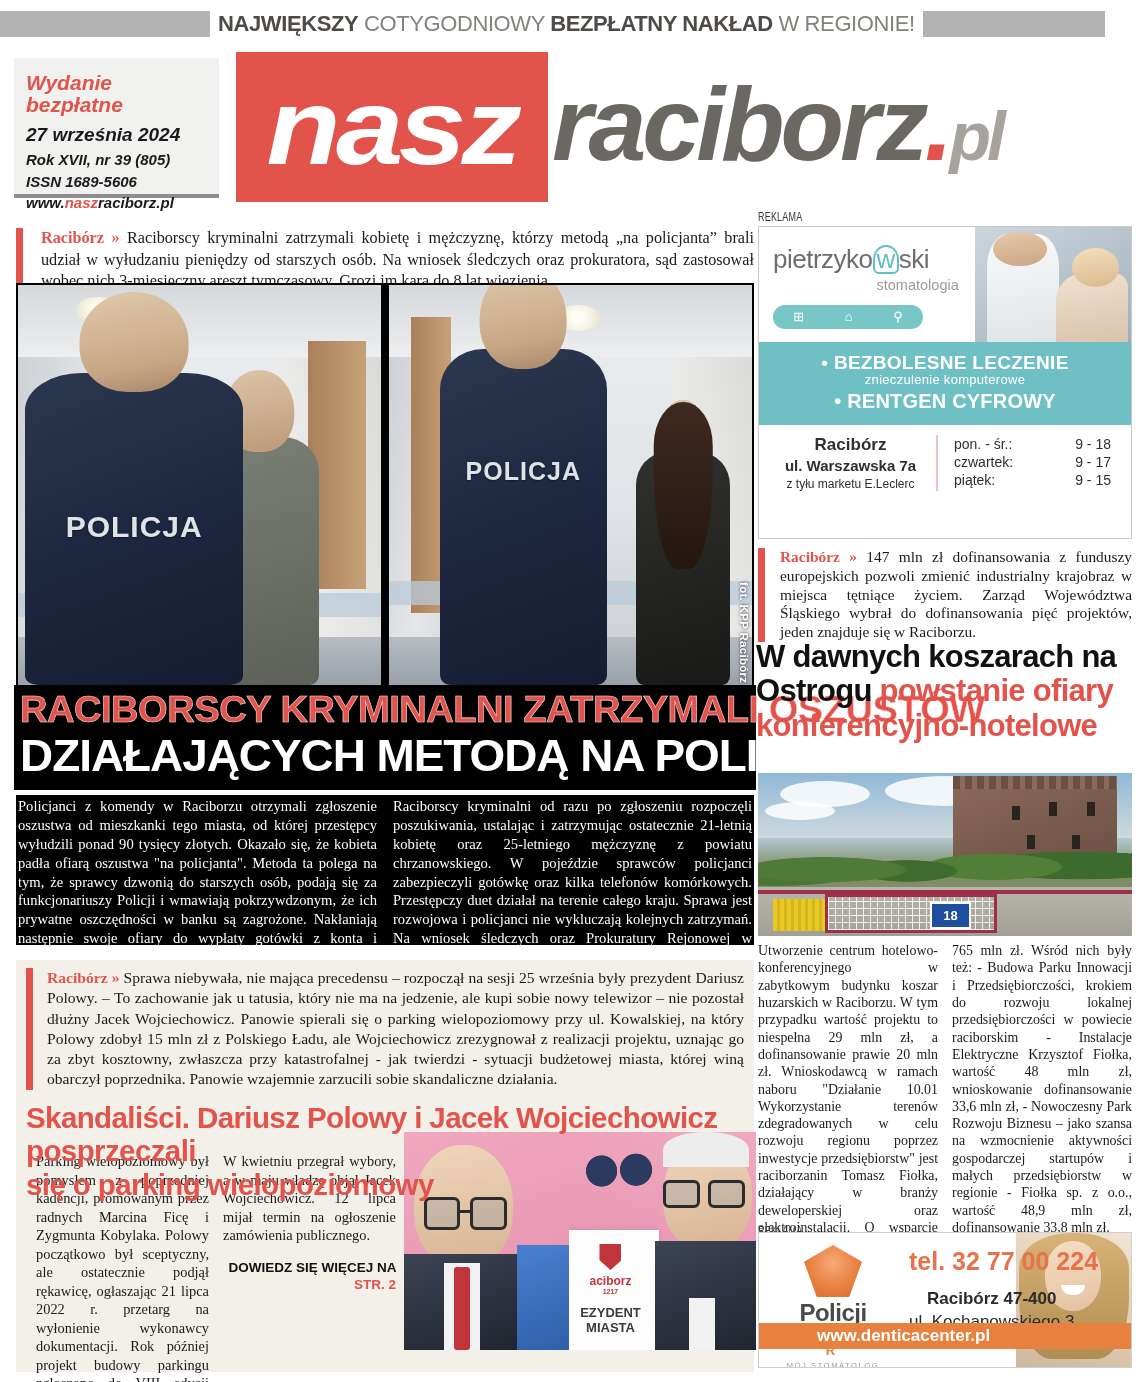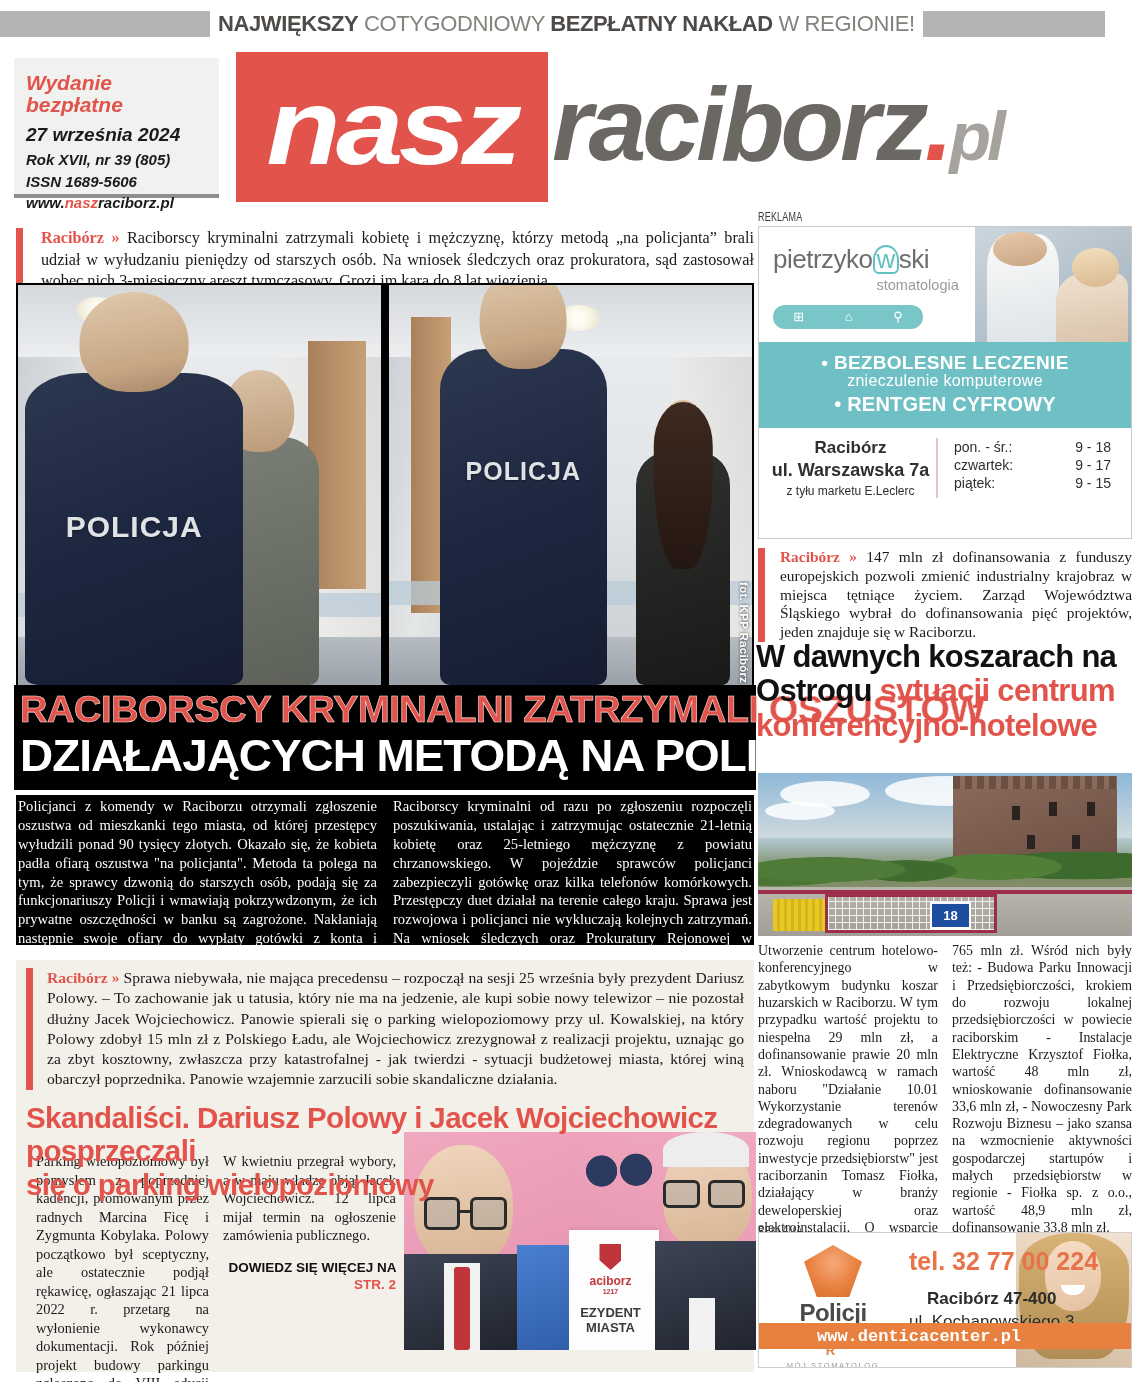--- a/index.html
+++ b/index.html
@@ -365,29 +365,29 @@
   .dent-pat { position:absolute; right:2%; bottom:0; width:46%; height:60%;
               background: linear-gradient(170deg,#f0e2d0,#d9c3ab); border-radius: 40% 20% 0 0; }
   .dent-pat-head{ position:absolute; right:8%; top:18%; width:30%; height:34%;
               background: linear-gradient(170deg,#f3dfbe,#d9b98f); border-radius:50%; }
 
   .ad-teal {
     background:#6fc0c4; color:#fff; padding: 10px 8px 12px 8px; text-align:center;
     font-family:"Liberation Sans", sans-serif; font-weight:700;
   }
   .ad-teal .l1 { font-size: 19px; letter-spacing:.3px; }
-  .ad-teal .l1s { font-size: 16px; font-weight:400; display:block; margin-top:-2px; }
+  .ad-teal .l1s { font-size: 13px; font-weight:400; display:block; margin-top:-2px; }
   .ad-teal .l2 { font-size: 20px; margin-top: 4px; letter-spacing:.2px; }
   .ad-teal .l3 { font-size: 20px; margin-top: 3px; letter-spacing:.2px; }
 
   .ad-info { display:flex; background:#fff; padding: 10px 6px 8px 6px; }
   .ad-addr { flex: 1; text-align:center; font-family:"Liberation Sans", sans-serif; color:#2f2f2f;
              border-right: 2px solid #f0bfc1; }
   .ad-addr .a1 { font-size: 17px; font-weight:700; }
-  .ad-addr .a2 { font-size: 18px; font-weight:700; margin-top:2px; }
+  .ad-addr .a2 { font-size: 15px; font-weight:700; margin-top:2px; }
   .ad-addr .a3 { font-size: 12px; margin-top:3px; }
   .ad-hours { flex: 1; font-family:"Liberation Sans", sans-serif; font-size: 14px; color:#2f2f2f;
               padding-left: 16px; }
   .ad-hours div { display:flex; justify-content: space-between; padding: 1px 14px 1px 0; }
   .ad-hours b { font-weight:400; }
 
   .r-intro {
     position: absolute;
     left: 758px; top: 548px;
     width: 374px;
@@ -484,21 +484,21 @@
              color:#9a9a9a; letter-spacing: 1.6px; margin-top: 3px; }
   .dc-tel { position:absolute; left: 150px; top: 14px;
             font-family:"Liberation Sans",sans-serif; font-weight:700; font-size: 25px;
             color:#e8724a; }
   .dc-city { position:absolute; left: 168px; top: 56px;
             font-family:"Liberation Sans",sans-serif; font-weight:700; font-size: 17px; color:#2b2b2b; }
   .dc-street { position:absolute; left: 150px; top: 79px;
             font-family:"Liberation Sans",sans-serif; font-size: 17px; color:#2b2b2b; }
   .dc-bar { position:absolute; left:0; bottom: 18px; width: 100%; height: 26px;
             background:#e8803f; display:flex; align-items:center; }
-  .dc-bar span { font-family:Liberation Mono, monospace; font-weight:700;
+  .dc-bar span { font-family:Liberation Sans, sans-serif; font-weight:700;
             font-size: 17px; color:#fff; margin-left: 58px; text-align: center; }
   .dc-model { position:absolute; right: 0; top: 0; width: 115px; height: 136px;
             background: linear-gradient(200deg,#f2e3d2 0%, #e3cdb4 50%, #cdb79d 100%); }
   .dc-hair { position:absolute; right: 2px; top: 0; width: 110px; height: 126px;
             background: linear-gradient(180deg,#d8b276,#b08d52);
             border-radius: 46% 46% 30% 30% / 28% 28% 48% 48%; }
   .dc-face { position:absolute; right: 30px; top: 8px; width: 56px; height: 70px;
             background: linear-gradient(170deg,#f6ddc4,#e4c2a2); border-radius: 48%; }
   .dc-smile { position:absolute; right: 46px; top: 52px; width: 24px; height: 10px;
             background:#fff; border-radius: 0 0 12px 12px; }
@@ -736,21 +736,21 @@
   <p>
     <span class="kicker">Racibórz</span>
     <span class="kicker-arrow">»</span>
     <span>147 mln zł dofinansowania z funduszy europejskich pozwoli zmienić industrialny krajobraz w miejsca tętniące życiem. Zarząd Województwa Śląskiego wybrał do dofinansowania pięć projektów, jeden znajduje się w Raciborzu.</span>
   </p>
 </div>
 
 <div class="r-head">
   <span>W dawnych koszarach na</span><br>
   <span>Ostrogu</span>
-  <span class="red">sytuacji centrum</span><br>
+  <span class="red">powstanie ofiary</span><br>
   <span class="red">konferencyjno-hotelowe</span>
 </div>
 
 <div class="r-photo">
   <div class="sky"></div>
   <div class="cloud" style="left:6%;top:5%;width:90px;height:26px;"></div>
   <div class="cloud" style="left:34%;top:2%;width:120px;height:30px;"></div>
   <div class="cloud" style="left:2%;top:18%;width:70px;height:18px;"></div>
   <div class="bld"></div>
   <div class="bld-roof"></div>

